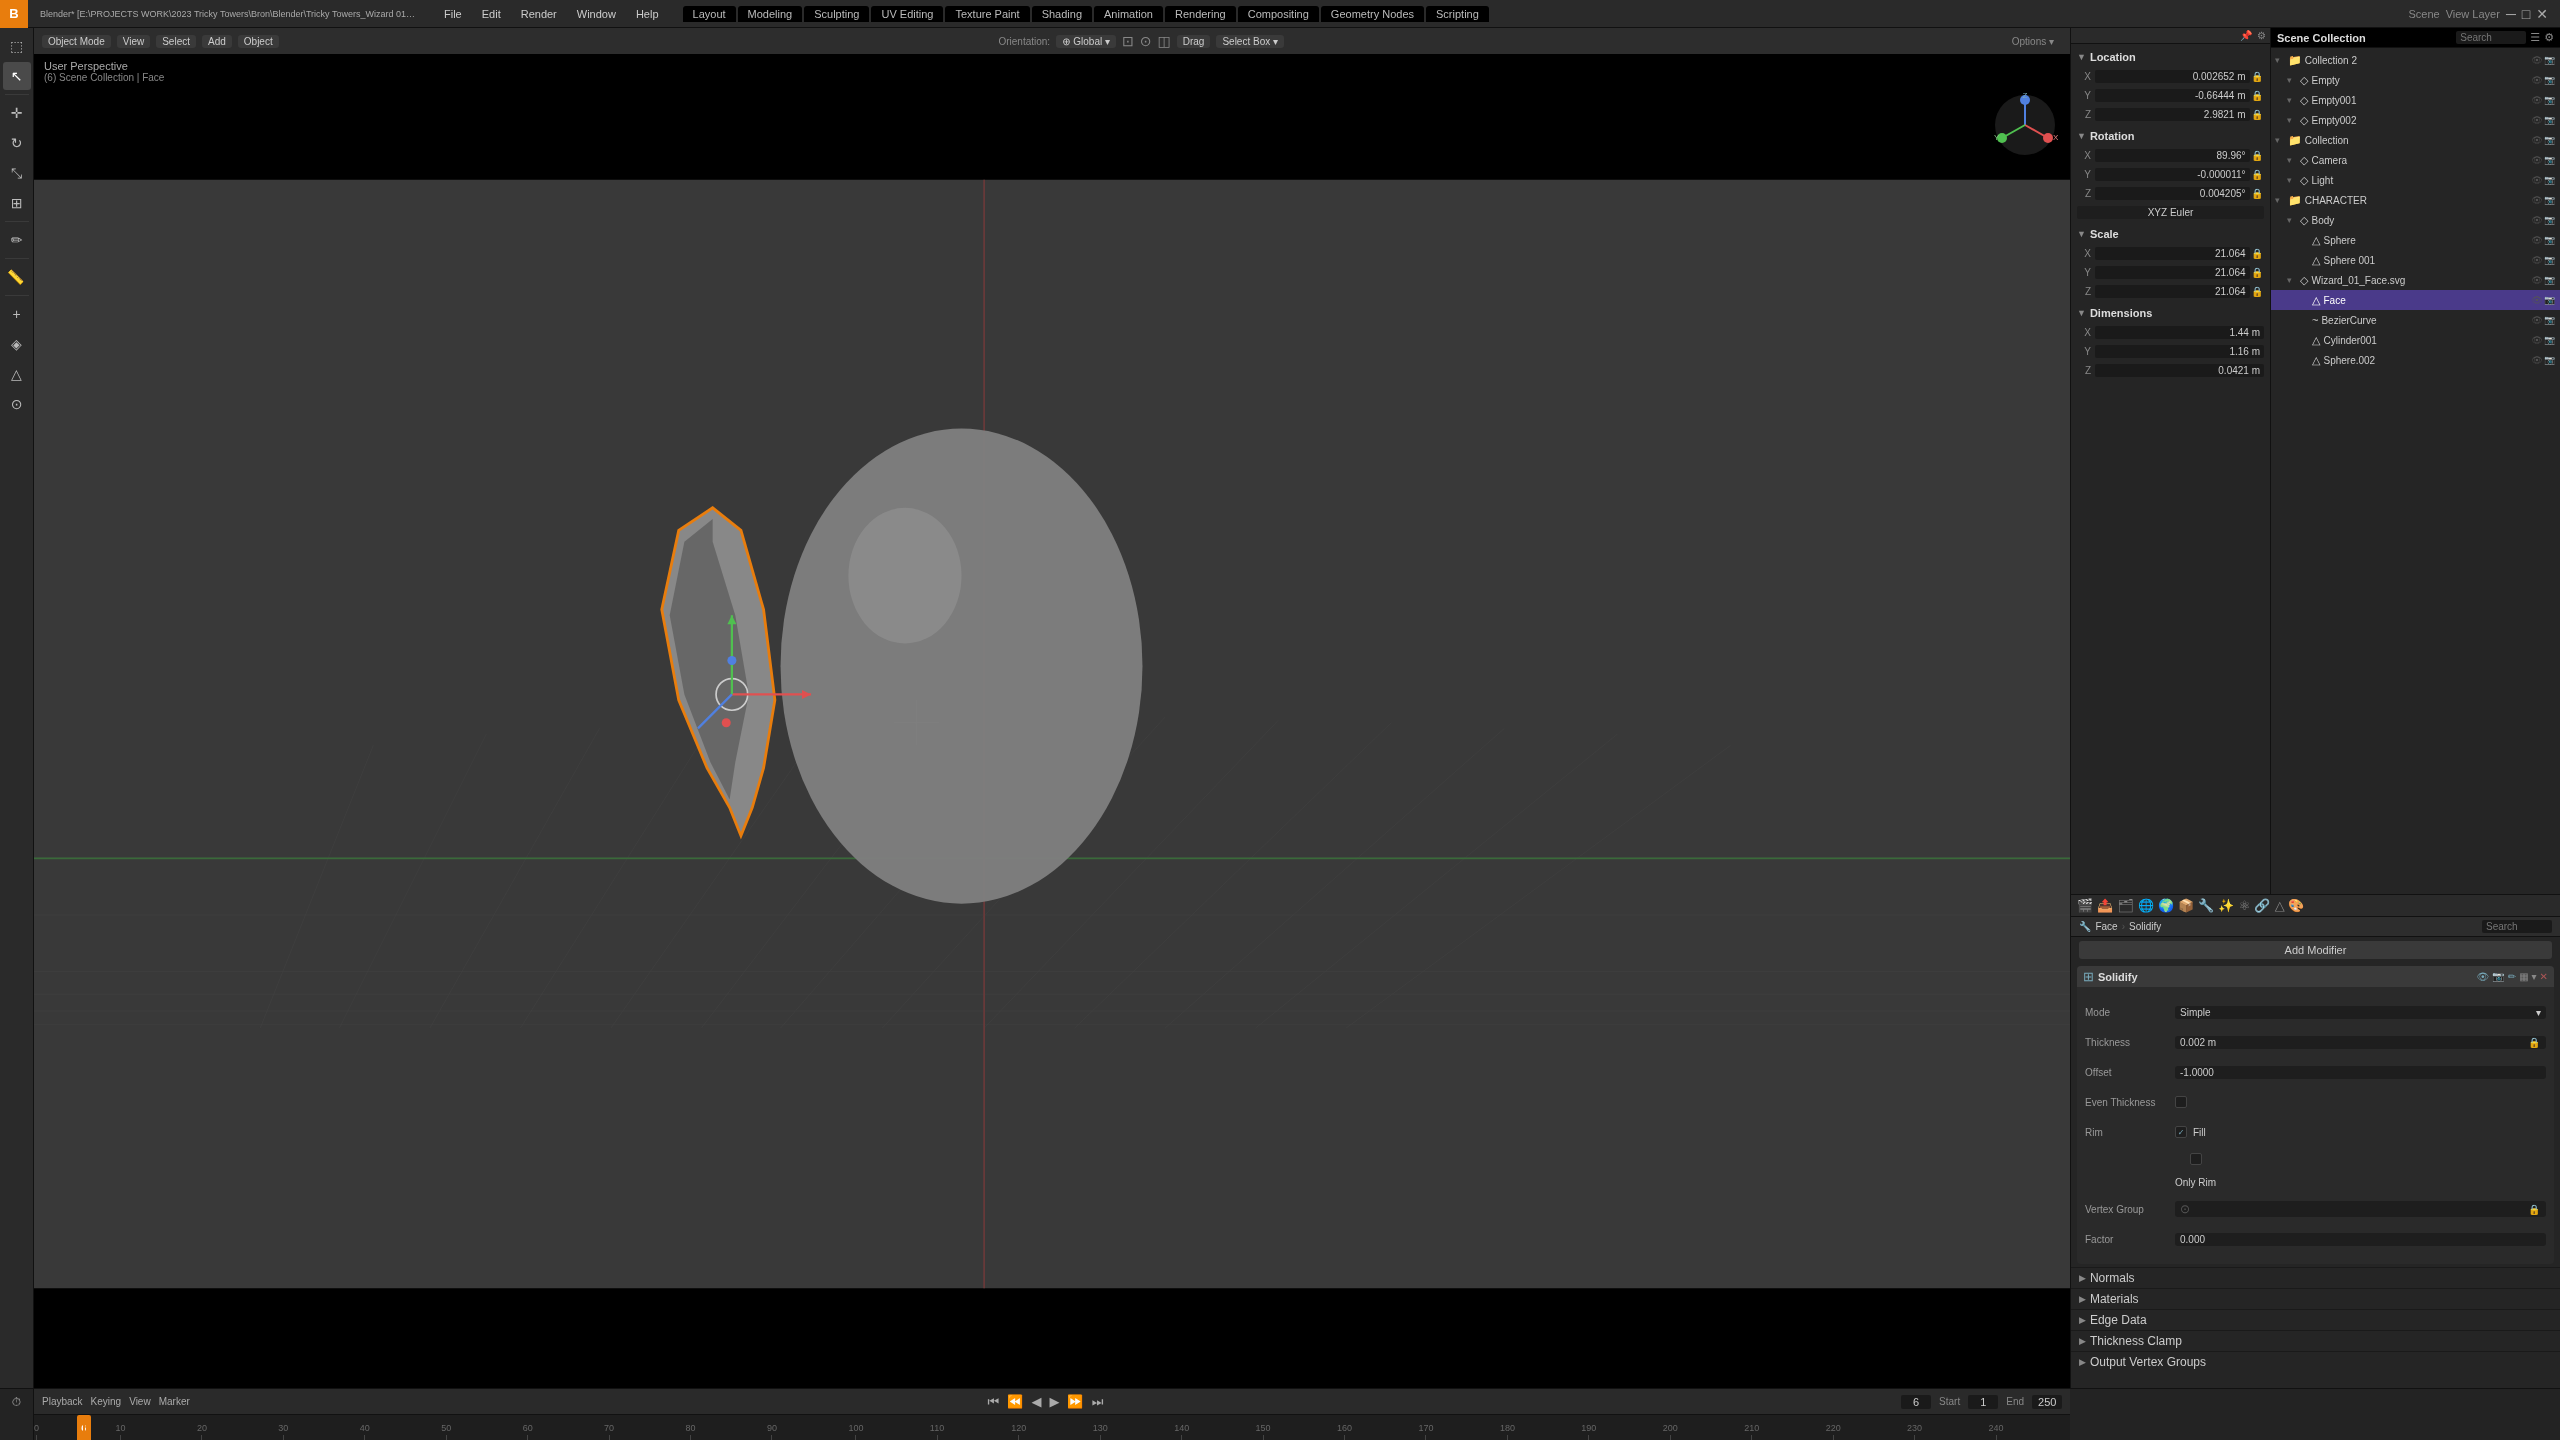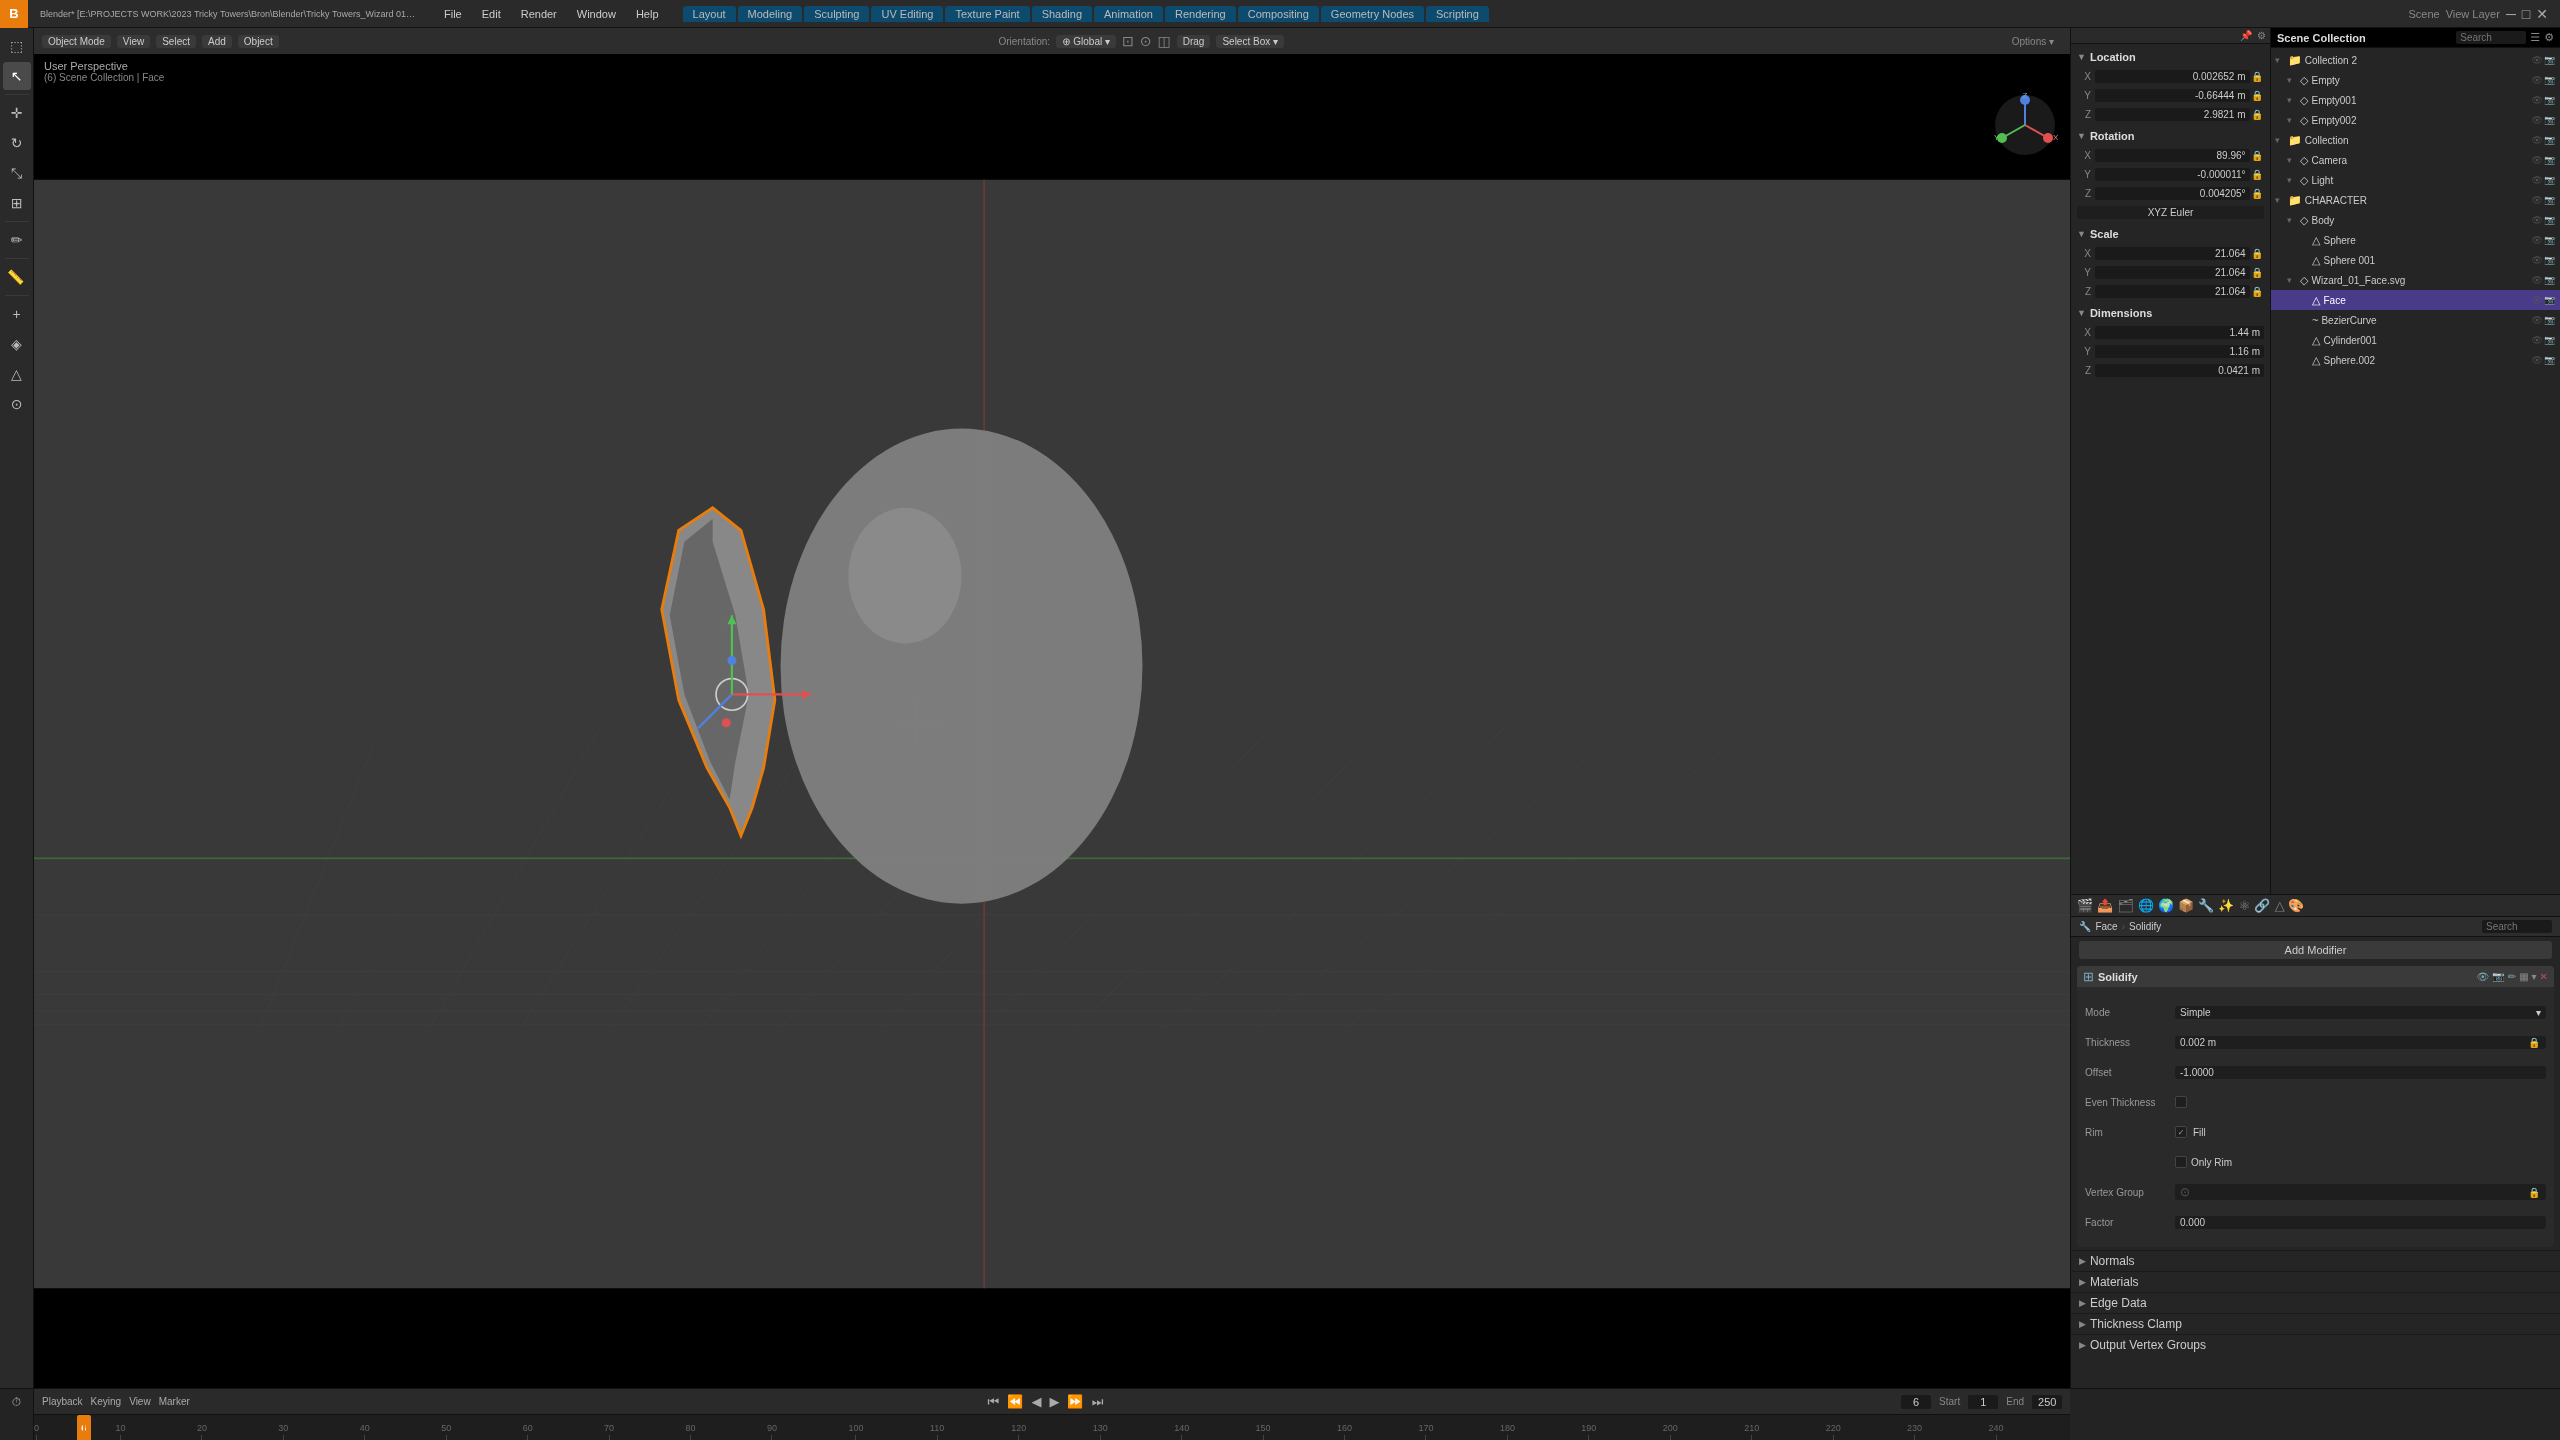--- a/index.html
+++ b/index.html
@@ -45,21 +45,21 @@
       color: #ccc;
       cursor: pointer;
       border-radius: 3px;
       font-size: 11px;
     }
     .top-menubar .workspace-tabs {
       display: flex; gap: 2px; margin-left: 8px;
     }
     .top-menubar .workspace-tab {
       padding: 2px 10px;
-      background: #0c4a6e;
+      background: #000000;
       color: #bbb;
       font-size: 11px;
       cursor: pointer;
       border-radius: 3px 3px 0 0;
     }
     .top-menubar .right-controls {
       margin-left: auto;
       display: flex; align-items: center; gap: 6px;
       padding-right: 12px;
     }
@@ -779,21 +779,21 @@
             <div class="mod-row">
               <span class="mod-row-label">Rim</span>
               <div style="display:flex; align-items:center; gap:6px;">
                 <div class="checkbox-box">✓</div>
                 <span style="color:#ccc; font-size:10px;">Fill</span>
               </div>
             </div>
 
             <div class="mod-row">
               <span class="mod-row-label"></span>
-              <div style="display:flex; align-items:center; gap:4px;">
+              <div style="display:flex; align-items:center; gap:12px;flex-direction:column;">
                 <div class="checkbox-box"></div>
                 <span style="color:#ccc; font-size:10px;">Only Rim</span>
               </div>
             </div>
 
             <div class="mod-row">
               <span class="mod-row-label">Vertex Group</span>
               <div class="mod-row-value" style="display:flex; align-items:center;">
                 <span style="color:#555; font-size:12px;">⊙</span>
                 <div style="flex:1;"></div>

